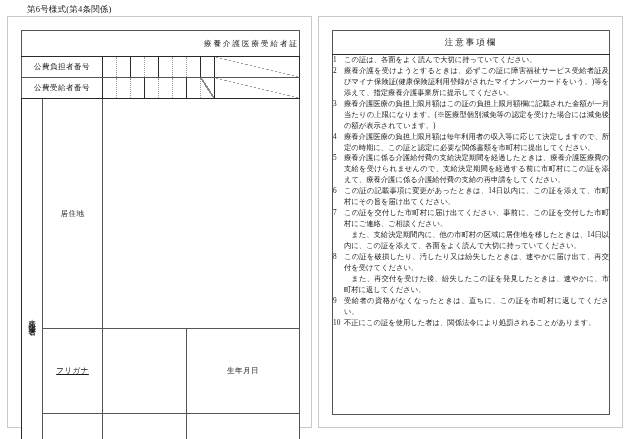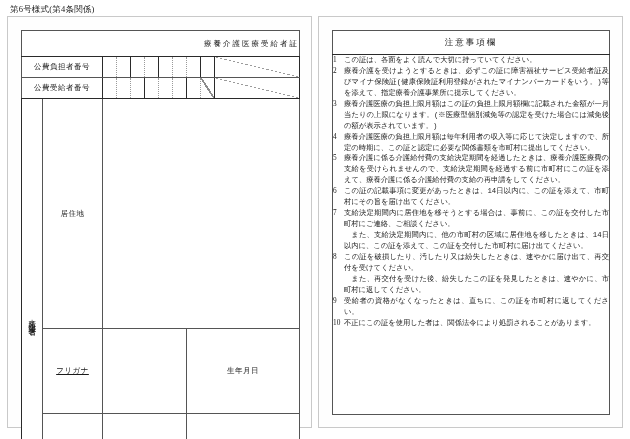--- a/index.html
+++ b/index.html
@@ -14,21 +14,21 @@
     background: #ffffff;
     font-family: "Liberation Serif", "DejaVu Serif", serif;
     color: #1a1a1a;
     overflow: hidden;
     box-sizing: border-box;
   }
 
   
   #form-number {
     position: absolute;
-    left: 10px;
+    left: 27px;
     top: 4px;
     font-size: 8.5px;
     letter-spacing: 0.2px;
     white-space: nowrap;
   }
 
   
   .panel {
     position: absolute;
     top: 16px;
@@ -150,21 +150,21 @@
     font-size: 7.3px;
     line-height: 1.5;
     text-align: justify;
     margin-bottom: 0px;
   }
   .note-num {
     flex: 0 0 auto;
     width: 11px;
     text-align: left;
   }
-  .note-txt { flex: 1 1 auto; font-family: Liberation Mono, monospace; }
+  .note-txt { flex: 1 1 auto; }
   .note-indent { text-indent: 1em; }
 </style>
 </head>
 <body>
 
 <div id="page">
 
   <div id="form-number">第6号様式(第4条関係)</div>
 
   <div class="panel" id="panel-left">
@@ -267,25 +267,25 @@
               <div class="note-item">
                 <span class="note-num">5</span>
                 <span class="note-txt">療養介護に係る介護給付費の支給決定期間を経過したときは、療養介護医療費の支給を受けられませんので、支給決定期間を経過する前に市町村にこの証を添えて、療養介護に係る介護給付費の支給の再申請をしてください。</span>
               </div>
               <div class="note-item">
                 <span class="note-num">6</span>
                 <span class="note-txt">この証の記載事項に変更があったときは、14日以内に、この証を添えて、市町村にその旨を届け出てください。</span>
               </div>
               <div class="note-item">
                 <span class="note-num">7</span>
-                <span class="note-txt">支給決定期間内に居住地を移そうとする場合は、事前に、この証を交付した市町村にご連絡、ご相談ください。</span>
+                <span class="note-txt">この証を交付した市町村に届け出てください、事前に、この証を交付した市町村にご連絡、ご相談ください。</span>
               </div>
               <div class="note-item">
                 <span class="note-num"></span>
-                <span class="note-txt note-indent">また、支給決定期間内に、他の市町村の区域に居住地を移したときは、14日以内に、この証を添えて、この証を交付した市町村に届け出てください。</span>
+                <span class="note-txt note-indent">また、支給決定期間内に、他の市町村の区域に居住地を移したときは、14日以内に、この証を添えて、各面をよく読んで大切に持っていてください。</span>
               </div>
               <div class="note-item">
                 <span class="note-num">8</span>
                 <span class="note-txt">この証を破損したり、汚したり又は紛失したときは、速やかに届け出て、再交付を受けてください。</span>
               </div>
               <div class="note-item">
                 <span class="note-num"></span>
                 <span class="note-txt note-indent">また、再交付を受けた後、紛失したこの証を発見したときは、速やかに、市町村に返してください。</span>
               </div>
               <div class="note-item">

